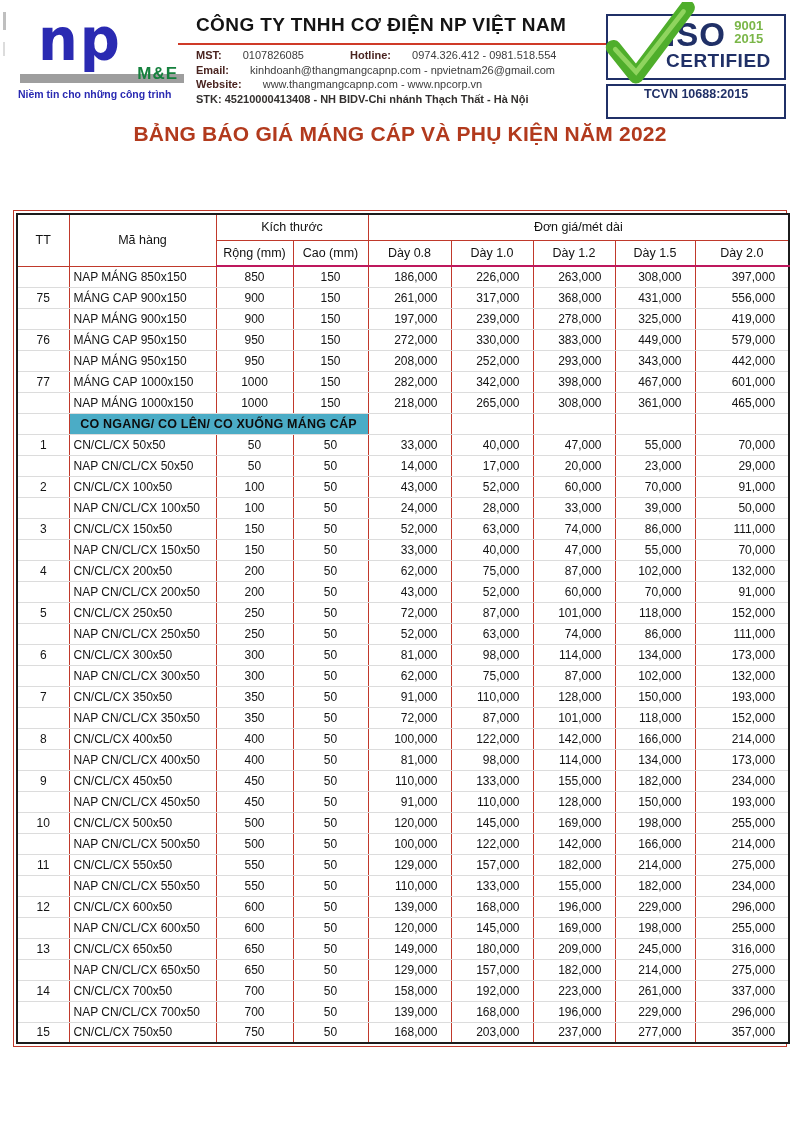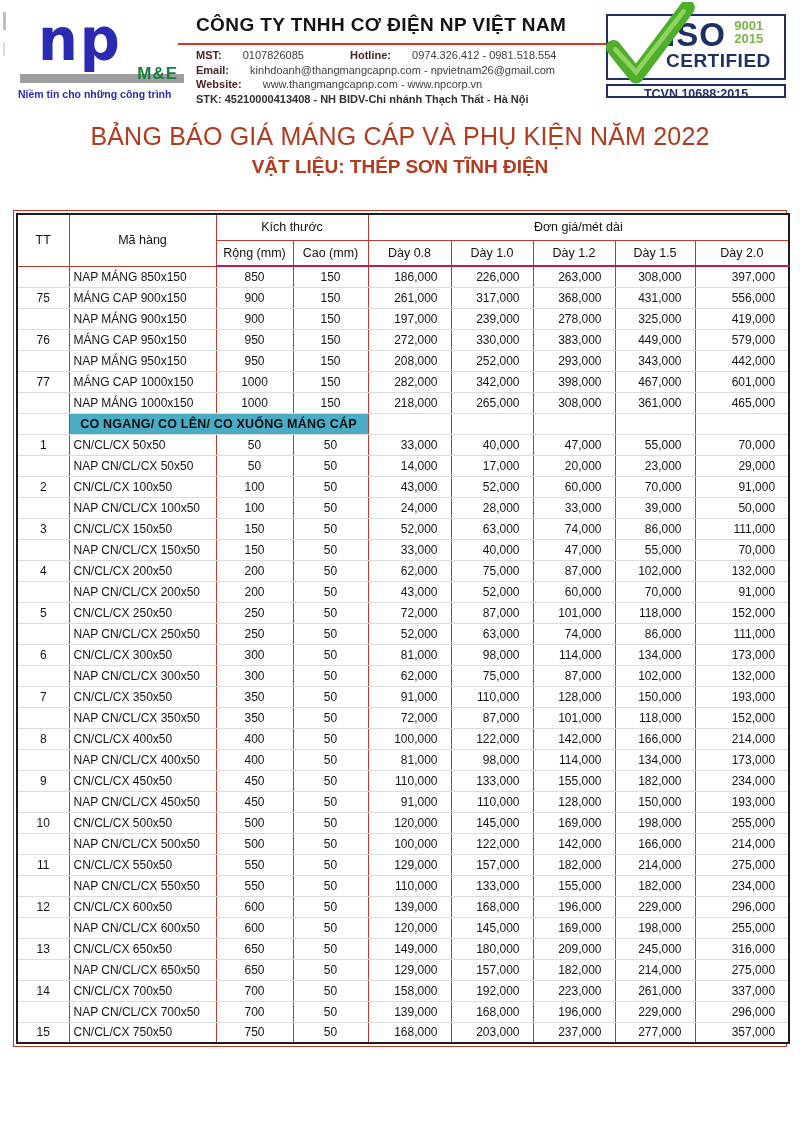--- a/index.html
+++ b/index.html
@@ -42,27 +42,27 @@
   .iso-main {
     position:absolute; left:0; top:2px; width:180px; height:66px;
     border:2px solid #203067; background:#fff;
   }
   .iso-check { position:absolute; left:-8px; top:-14px; width:95px; height:90px; z-index:2; }
   .iso-texts { position:absolute; right:6px; top:3px; width:112px; text-align:left; }
   .iso-word { font-size:33px; font-weight:bold; color:#203067; letter-spacing:1px; line-height:32px; display:inline-block; }
   .iso-ver { display:inline-block; vertical-align:top; margin-left:4px; font-size:13px; line-height:13px; font-weight:bold; color:#7ab648; }
   .iso-cert { font-size:19px; font-weight:bold; color:#203067; letter-spacing:0.5px; line-height:20px; }
   .iso-tcvn {
-    position:absolute; left:0; top:72px; width:180px; height:14px;
+    position:absolute; left:0; top:72px; width:180px; height:35px;
     border:2px solid #203067; text-align:center; font-size:12.5px;
     font-weight:bold; color:#203067; line-height:17px; background:#fff;
   }
   
   .titleblock { position:absolute; left:0; top:122px; width:800px; text-align:center; color:#b23a1d; }
-  .title1 { font-size:25px; font-weight:normal; letter-spacing:0.2px; }
+  .title1 { font-size:21px; font-weight:bold; letter-spacing:0.2px; }
   .title2 { font-size:19px; font-weight:bold; margin-top:5px; }
   .title-note { font-size:12.5px; font-style:italic; margin-top:6px; }
   
   .table-frame {
     position:absolute; left:13px; top:210px; width:774px;
     border:1px solid #c0392b; padding:2px; background:#fff;
   }
   table { border-collapse:collapse; table-layout:fixed; width:100%; border:2px solid #1c1c1c; }
   thead th {
     border:1px solid #c0392b; font-size:12.5px; font-weight:normal; color:#111;
@@ -138,21 +138,20 @@
         </div>
         <div class="iso-cert">CERTIFIED</div>
       </div>
     </div>
     <div class="iso-tcvn">TCVN 10688:2015</div>
   </div>
 </div>
 
 <div class="titleblock">
   <div class="title1">BẢNG BÁO GIÁ MÁNG CÁP VÀ PHỤ KIỆN NĂM 2022</div>
-  <div class="title2">VẬT LIỆU: THÉP SƠN TĨNH ĐIỆN</div>
 </div>
 
 <div class="table-frame">
   <table>
     <colgroup>
       <col style="width:52px">
         <col style="width:147px">
         <col style="width:77px">
         <col style="width:75px">
       <col style="width:83px">

